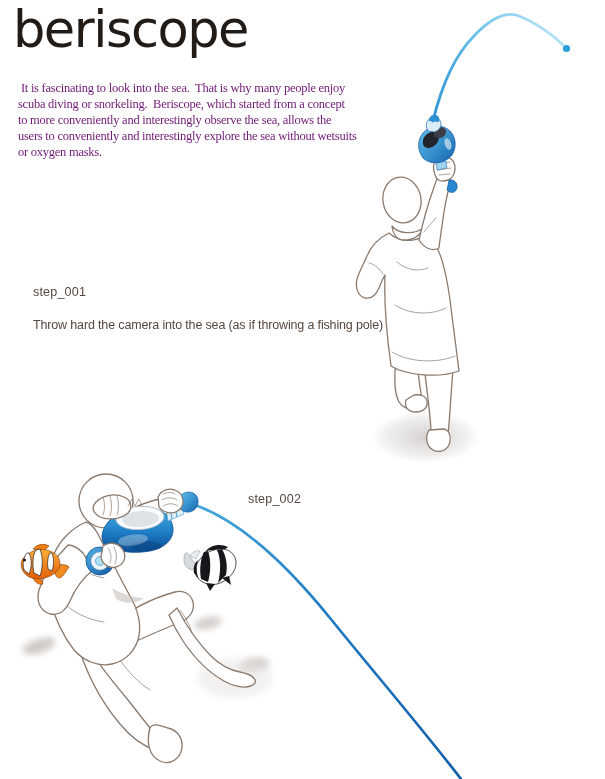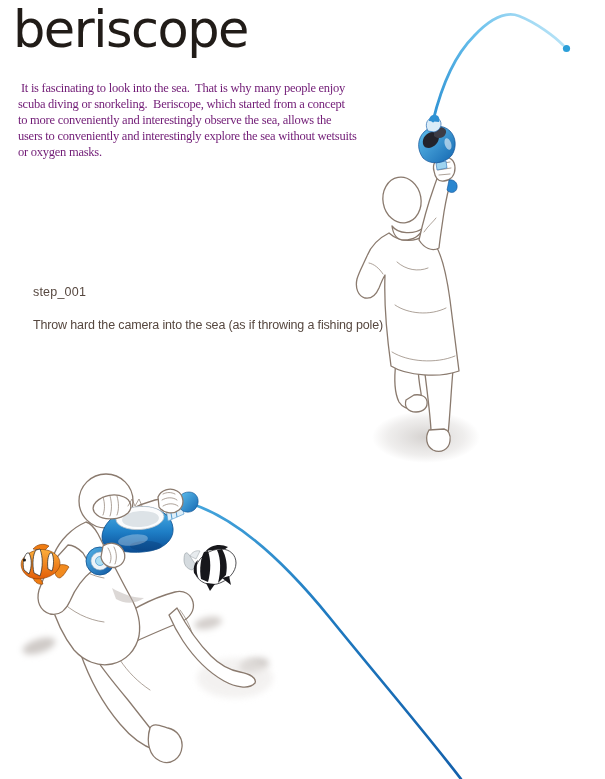--- a/index.html
+++ b/index.html
@@ -41,20 +41,21 @@
 to more conveniently and interestingly observe the sea, allows the
 users to conveniently and interestingly explore the sea without wetsuits
 or oxygen masks.</p>
 
   <div class="step step1">
     <div class="label">step_001</div>
     <div class="desc">Throw hard the camera into the sea (as if throwing a fishing pole)</div>
   </div>
 
   <div class="step step2">
+    <div class="label">step_002</div>
   </div>
 
   <svg class="art" width="605" height="779" viewBox="0 0 605 779" xmlns="http://www.w3.org/2000/svg">
     <defs>
       <radialGradient id="shGrad" cx="50%" cy="50%" r="50%">
         <stop offset="0%" stop-color="rgba(178,172,168,0.55)"></stop>
         <stop offset="70%" stop-color="rgba(190,185,182,0.25)"></stop>
         <stop offset="100%" stop-color="rgba(190,185,182,0)"></stop>
       </radialGradient>
       <filter id="soft" x="-80%" y="-80%" width="260%" height="260%">

